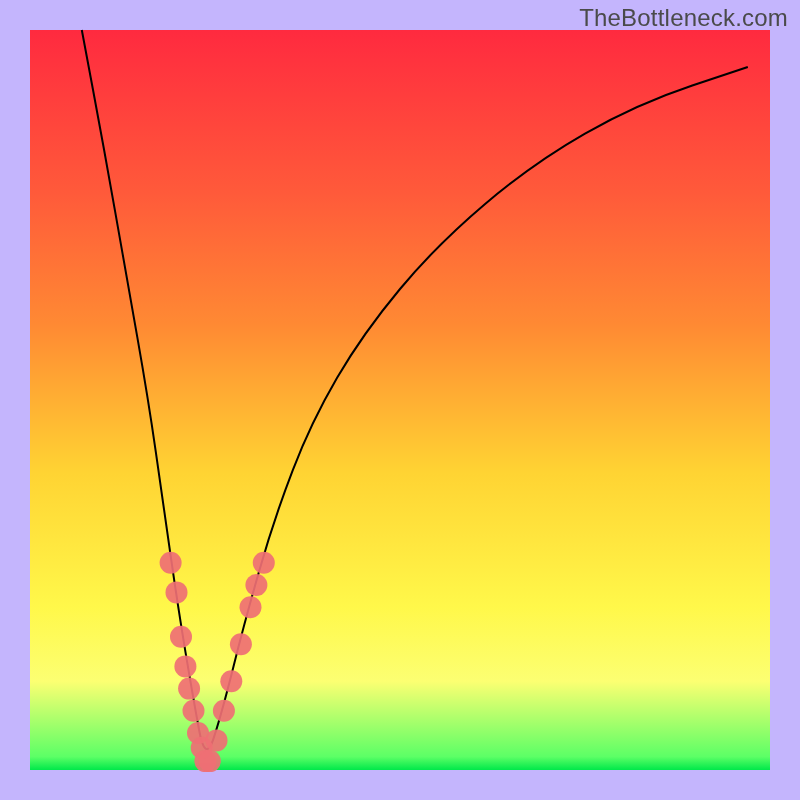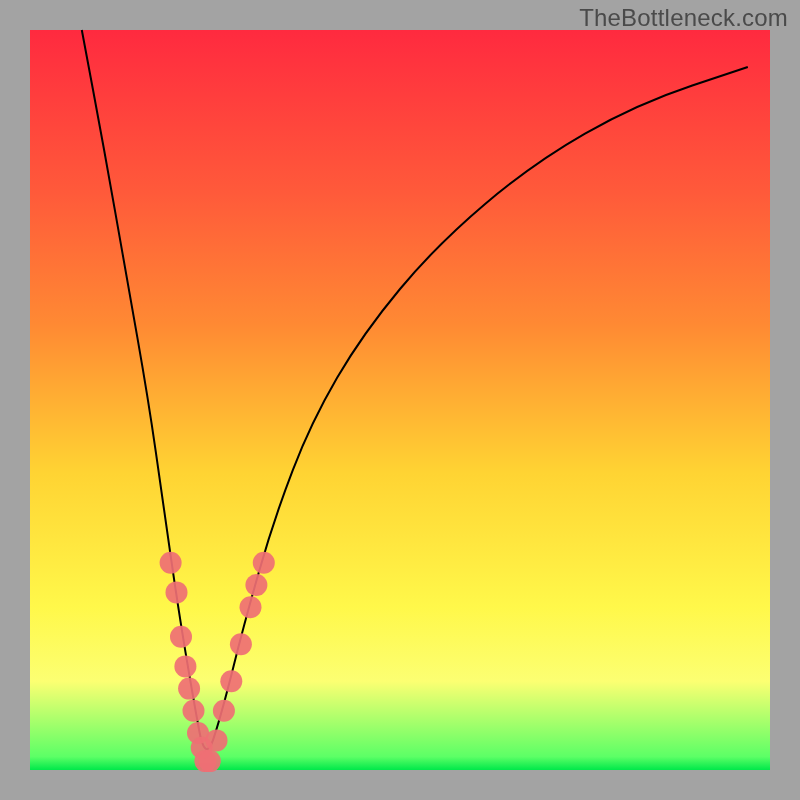--- a/index.html
+++ b/index.html
@@ -7,21 +7,21 @@
     padding: 0;
     width: 800px;
     height: 800px;
     overflow: hidden;
     background: #000;
     font-family: Arial, Helvetica, sans-serif;
   }
   .frame {
     position: absolute;
     inset: 0;
-    background: #a3a3a3;
+    background: #c4b5fd;
   }
   .plot {
     position: absolute;
     left: 30px;
     top: 30px;
     width: 740px;
     height: 740px;
     background: linear-gradient(
       to bottom,
       #ff2a3f 0%,

